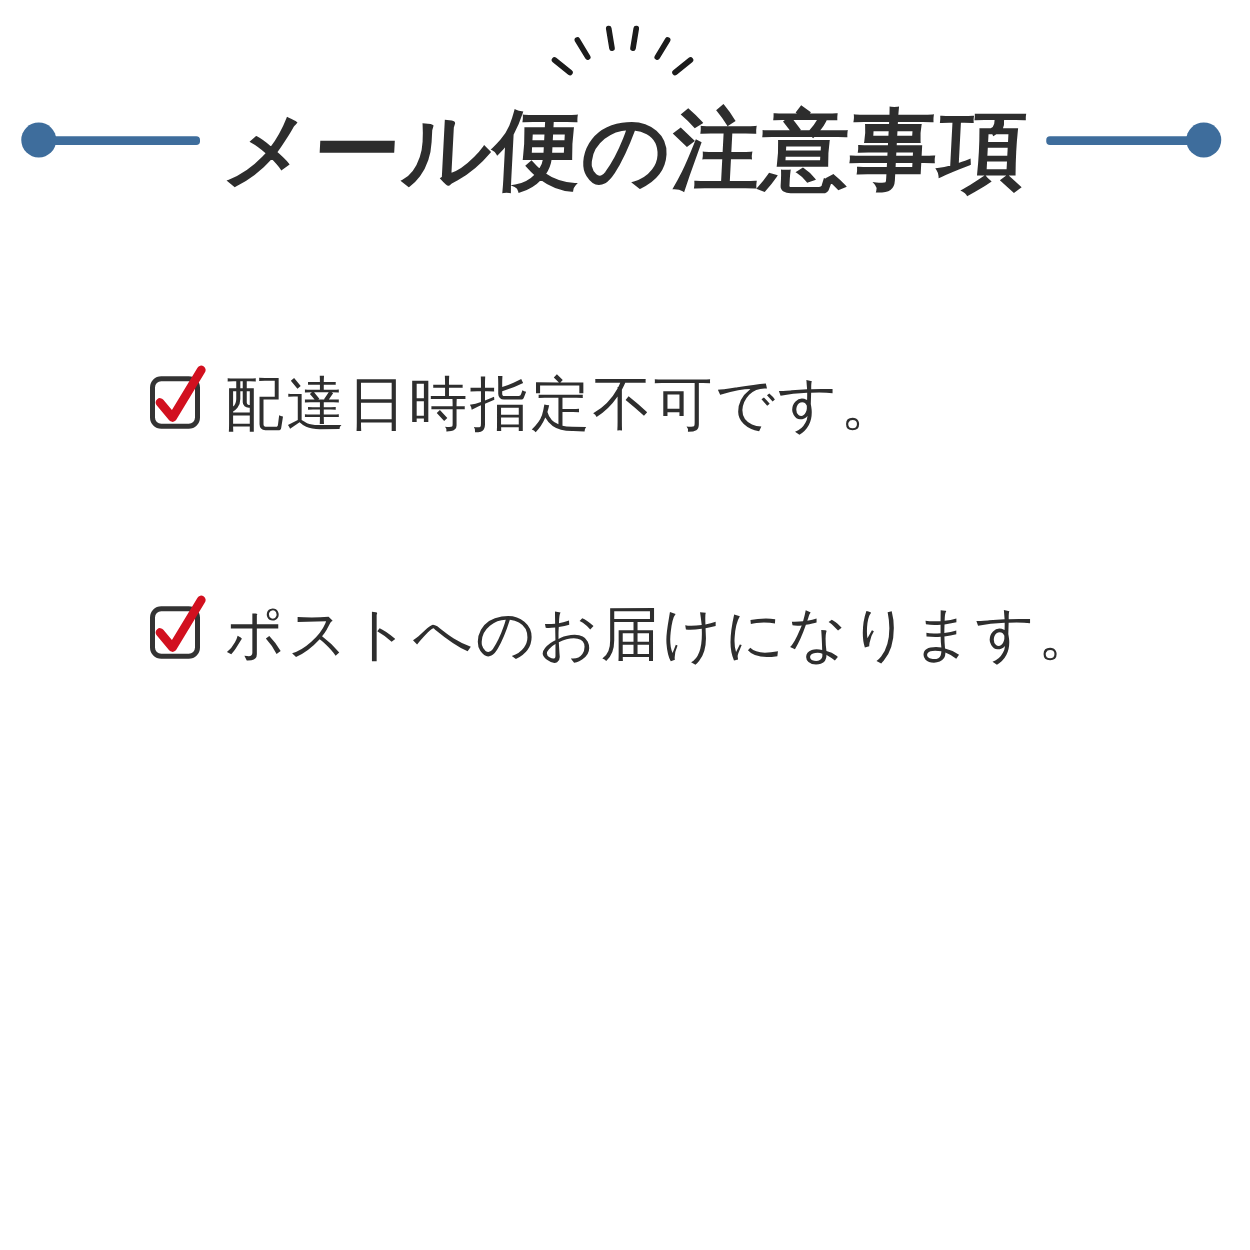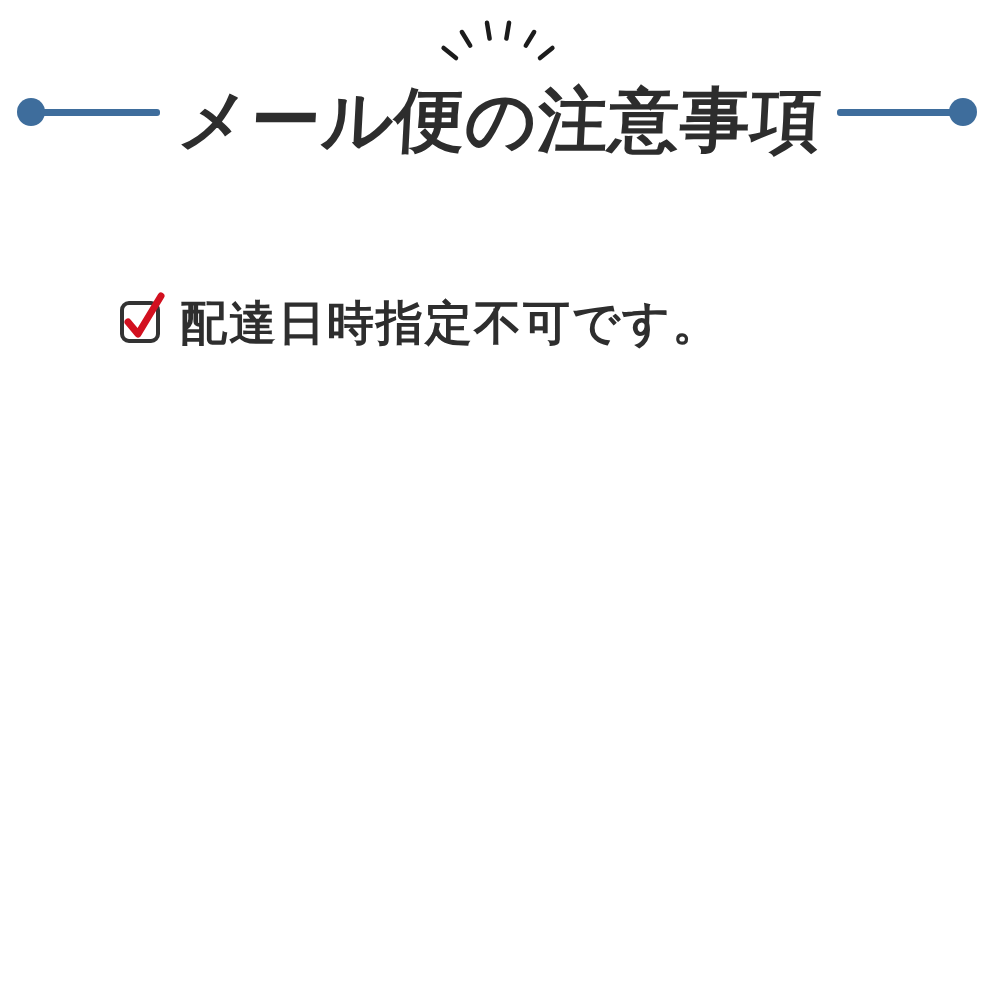--- a/index.html
+++ b/index.html
@@ -83,21 +83,21 @@
   .check-icon {
     flex: 0 0 auto;
     width: 46px;
     height: 54px;
     margin-top: -2px;
   }
   .item-text {
     margin: 0 0 0 15px;
     font-size: 47px;
     line-height: 61px;
-    font-weight: 700;
+    font-weight: 400;
     letter-spacing: 2px;
     color: #2e2e2e;
     white-space: pre-line;
   }
 </style>
 </head>
 <body>
 
 <div class="page">
 
@@ -124,15 +124,22 @@
   </div>
 
   <div class="item item-1">
     <svg class="check-icon" viewBox="0 0 46 54" fill="none">
       <rect x="3" y="13" width="36" height="38" rx="7" stroke-width="4" stroke="#333333"></rect>
       <path d="M9 32 L19 44 L42 6" stroke-width="7" stroke-linecap="round" stroke-linejoin="round" stroke="#d2101f"></path>
     </svg>
     <p class="item-text">配達日時指定不可です。</p>
   </div>
 
+  <div class="item item-2">
+    <svg class="check-icon" viewBox="0 0 46 54" fill="none">
+      <rect x="3" y="13" width="36" height="38" rx="7" stroke-width="4" stroke="#333333"></rect>
+      <path d="M9 32 L19 44 L42 6" stroke-width="7" stroke-linecap="round" stroke-linejoin="round" stroke="#d2101f"></path>
+    </svg>
+    <p class="item-text">ポストへのお届けになります。</p>
+  </div>
 
 
 </div>
 
 </body></html>

